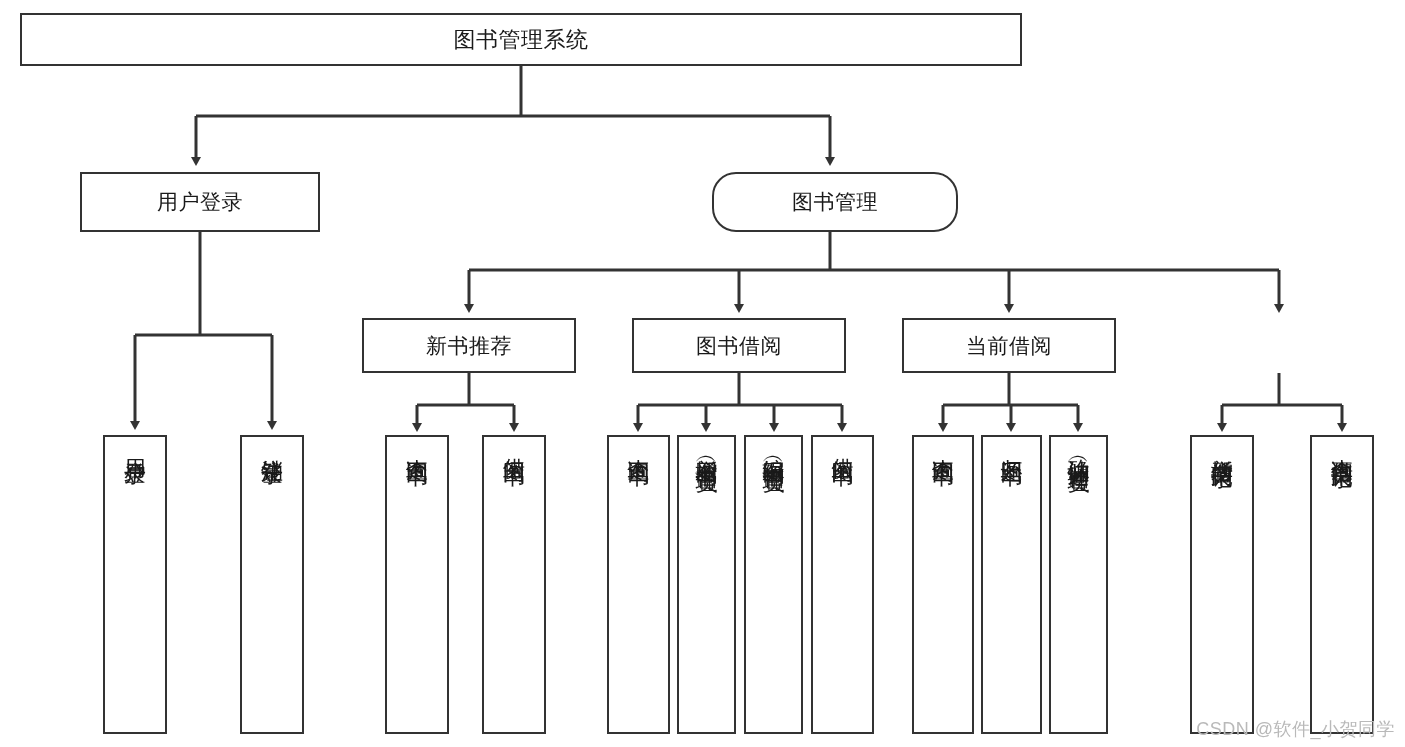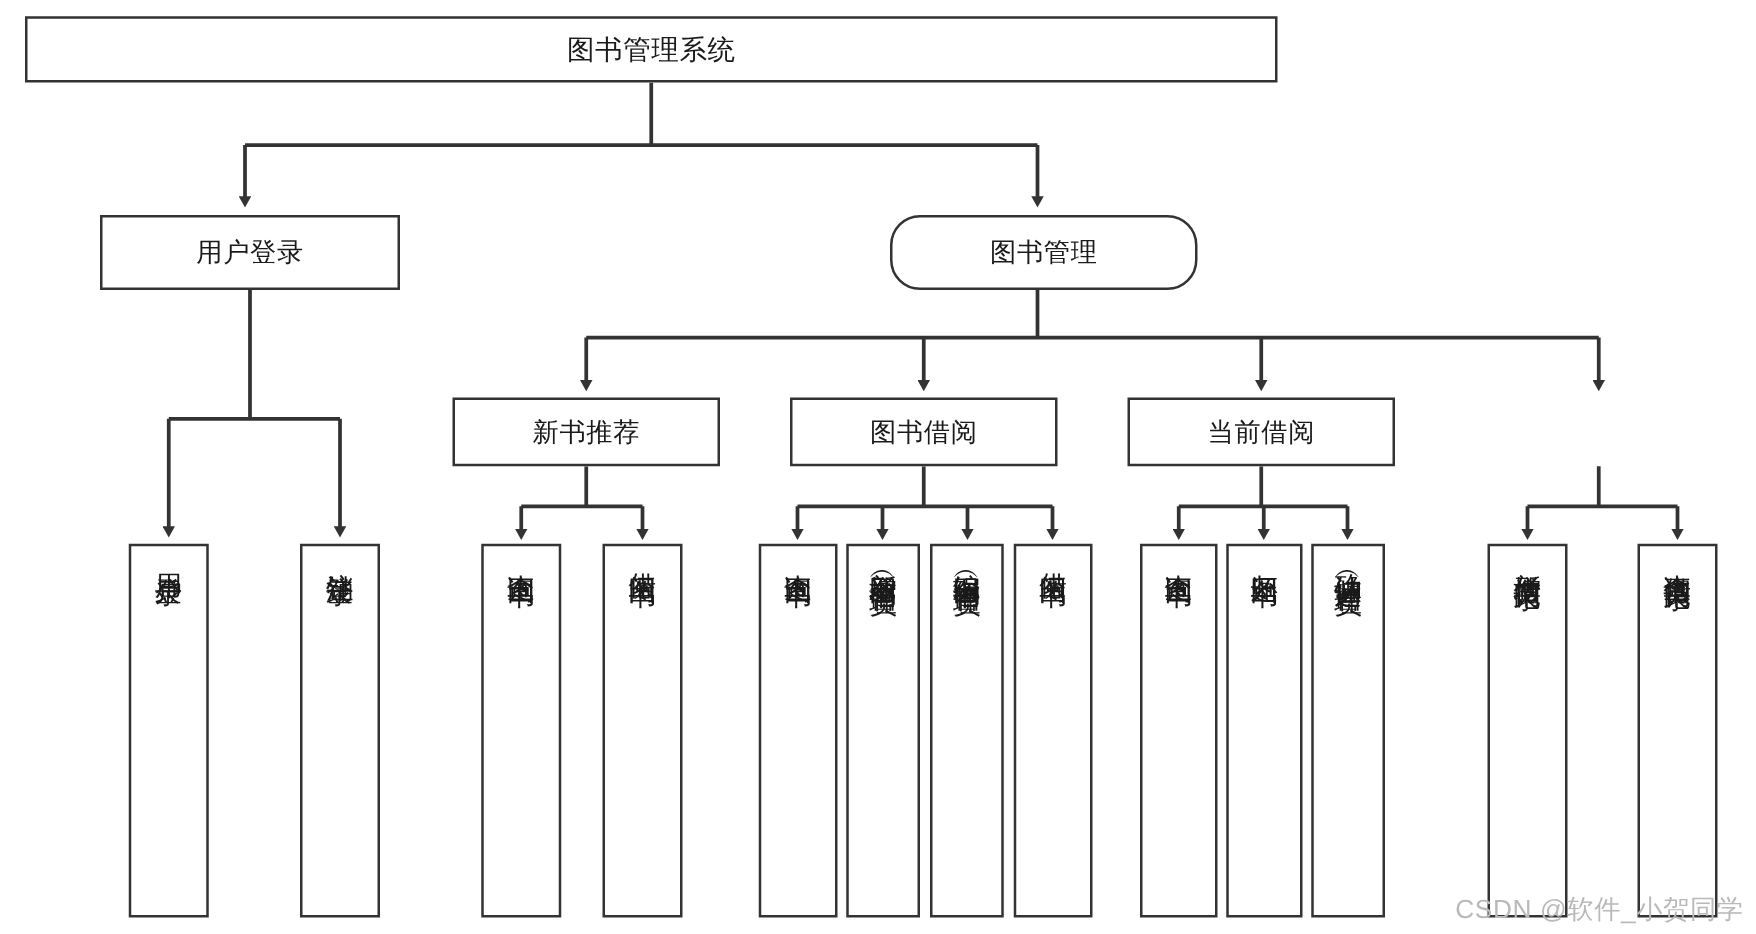--- a/index.html
+++ b/index.html
@@ -53,21 +53,21 @@
     font-size: 22px;
     line-height: 1.08;
     letter-spacing: 2px;
     white-space: nowrap;
     color: #1a1a1a;
   }
   .watermark {
     position: absolute;
     right: 10px;
     bottom: 6px;
-    font-size: 21px;
+    font-size: 18px;
     color: #b9b9b9;
     letter-spacing: 0.5px;
     white-space: nowrap;
     pointer-events: none;
   }
 </style>
 </head>
 <body>
 
 <div id="diagram-canvas">

